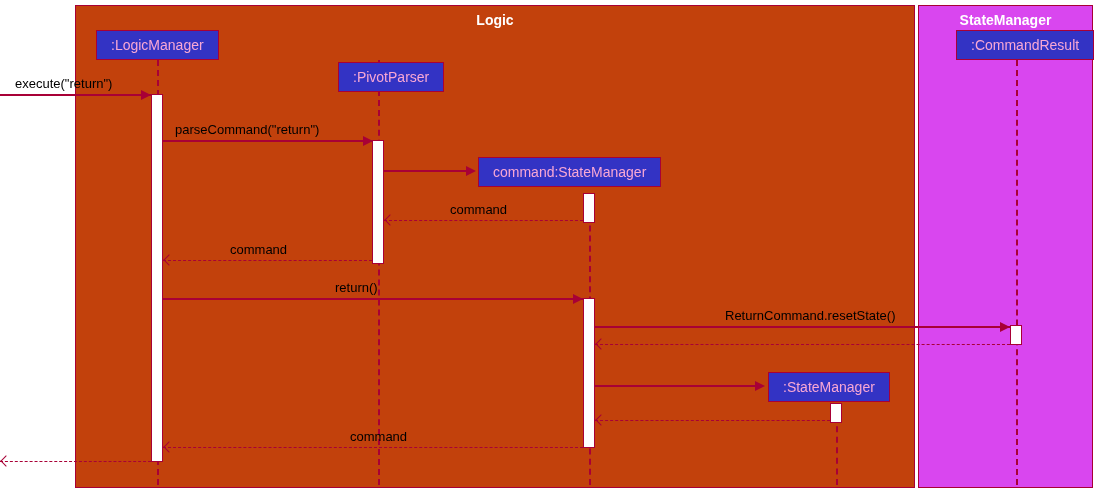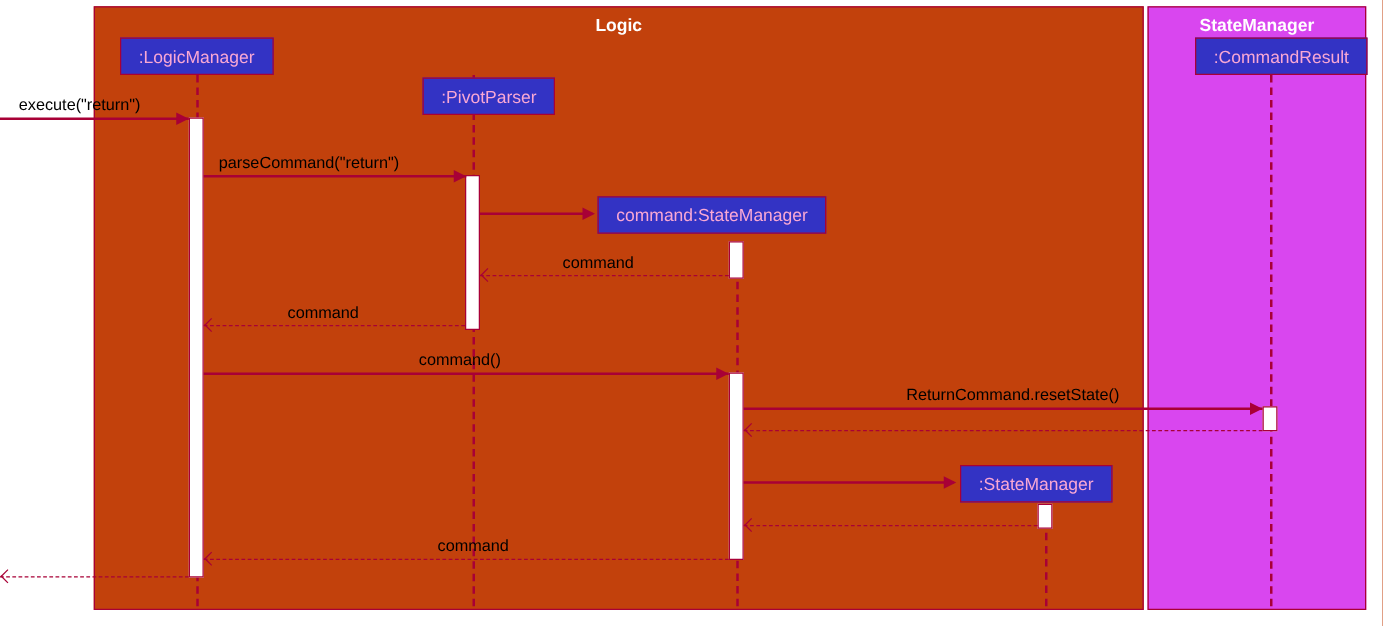--- a/index.html
+++ b/index.html
@@ -107,21 +107,21 @@
 <div class="arrow-dashed" style="left:384px; top:220px; width:199px;"></div>
 <div class="arrow-head-left-open" style="left:386px; top:216px;"></div>
 <div class="msg-label" style="left:450px; top:202px;">command</div>
 
 <div class="arrow-dashed" style="left:163px; top:260px; width:209px;"></div>
 <div class="arrow-head-left-open" style="left:165px; top:256px;"></div>
 <div class="msg-label" style="left:230px; top:242px;">command</div>
 
 <div class="arrow-line" style="left:163px; top:298px; width:420px;"></div>
 <div class="arrow-head-right" style="left:573px; top:294px;"></div>
-<div class="msg-label" style="left:335px; top:280px;">command()</div>
+<div class="msg-label" style="left:335px; top:280px;">return()</div>
 
 <div class="arrow-line" style="left:595px; top:326px; width:415px;"></div>
 <div class="arrow-head-right" style="left:1000px; top:322px;"></div>
 <div class="msg-label" style="left:725px; top:308px;">ReturnCommand.resetState()</div>
 
 <div class="arrow-dashed" style="left:595px; top:344px; width:415px;"></div>
 <div class="arrow-head-left-open" style="left:597px; top:340px;"></div>
 
 <div class="arrow-line" style="left:595px; top:385px; width:168px;"></div>
 <div class="arrow-head-right" style="left:755px; top:381px;"></div>

